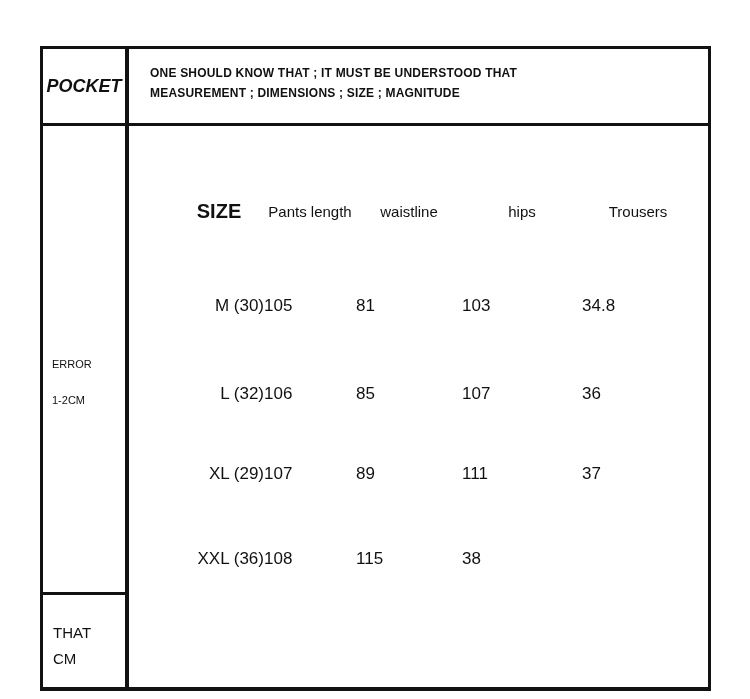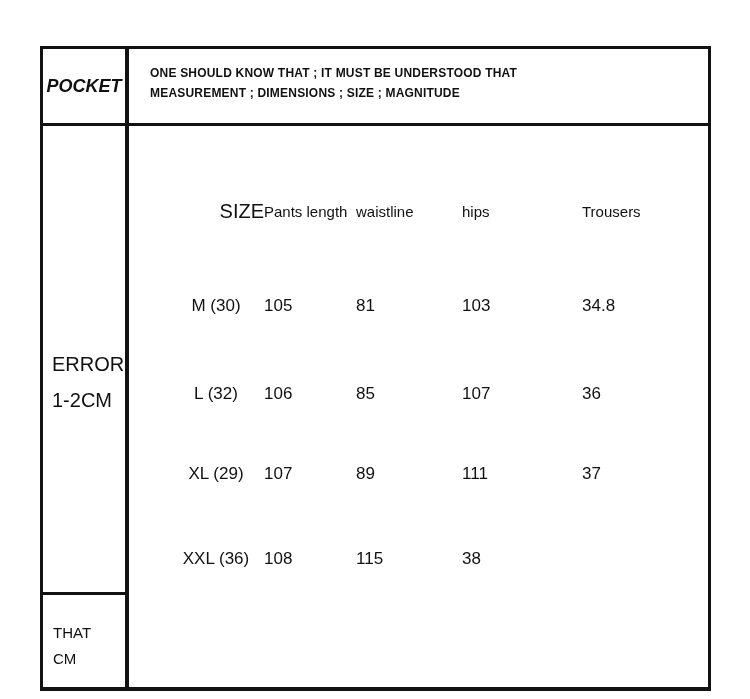--- a/index.html
+++ b/index.html
@@ -41,21 +41,21 @@
   .pocket-label {
     font-size: 18px;
     font-weight: 700;
     font-style: italic;
     letter-spacing: 0px;
     text-align: center;
   }
   .error-cell {
     flex: 1 1 auto;
     padding: 228px 4px 0 9px;
-    font-size: 20px;
+    font-size: 11px;
     line-height: 20px;
   }
   .error-value { margin-top: 16px; }
   .unit-cell {
     height: 95px;
     flex: none;
     border-top: 3px solid #121212;
     padding: 28px 14px 0 10px;
     font-size: 15px;
     line-height: 20px;
@@ -86,28 +86,28 @@
     display: grid;
     grid-template-columns: 135px 92px 106px 120px 112px;
     align-items: center;
   }
   .row-header { height: 94px; }
   .row-0 { height: 96px; }
   .row-1 { height: 80px; }
   .row-2 { height: 80px; }
   .row-3 { height: 90px; }
   .cell { text-align: left; font-size: 17px; }
-  .cell-size { text-align: center; padding-left: 39px; white-space: nowrap; }
+  .cell-size { text-align: right; padding-left: 39px; white-space: nowrap; }
   .head-size {
-    text-align: right;
+    text-align: center;
     padding-left: 45px;
     font-size: 20px;
-    font-weight: 400;
+    font-weight: 700;
   }
-  .head { font-size: 15px; font-weight: 400; }
+  .head { text-align: center; font-size: 15px; font-weight: 400; }
 </style>
 </head>
 <body>
 
 <div class="size-table">
 
   <div class="left-col">
     <div class="pocket-cell">
       <span class="pocket-label">POCKET</span>
     </div>

